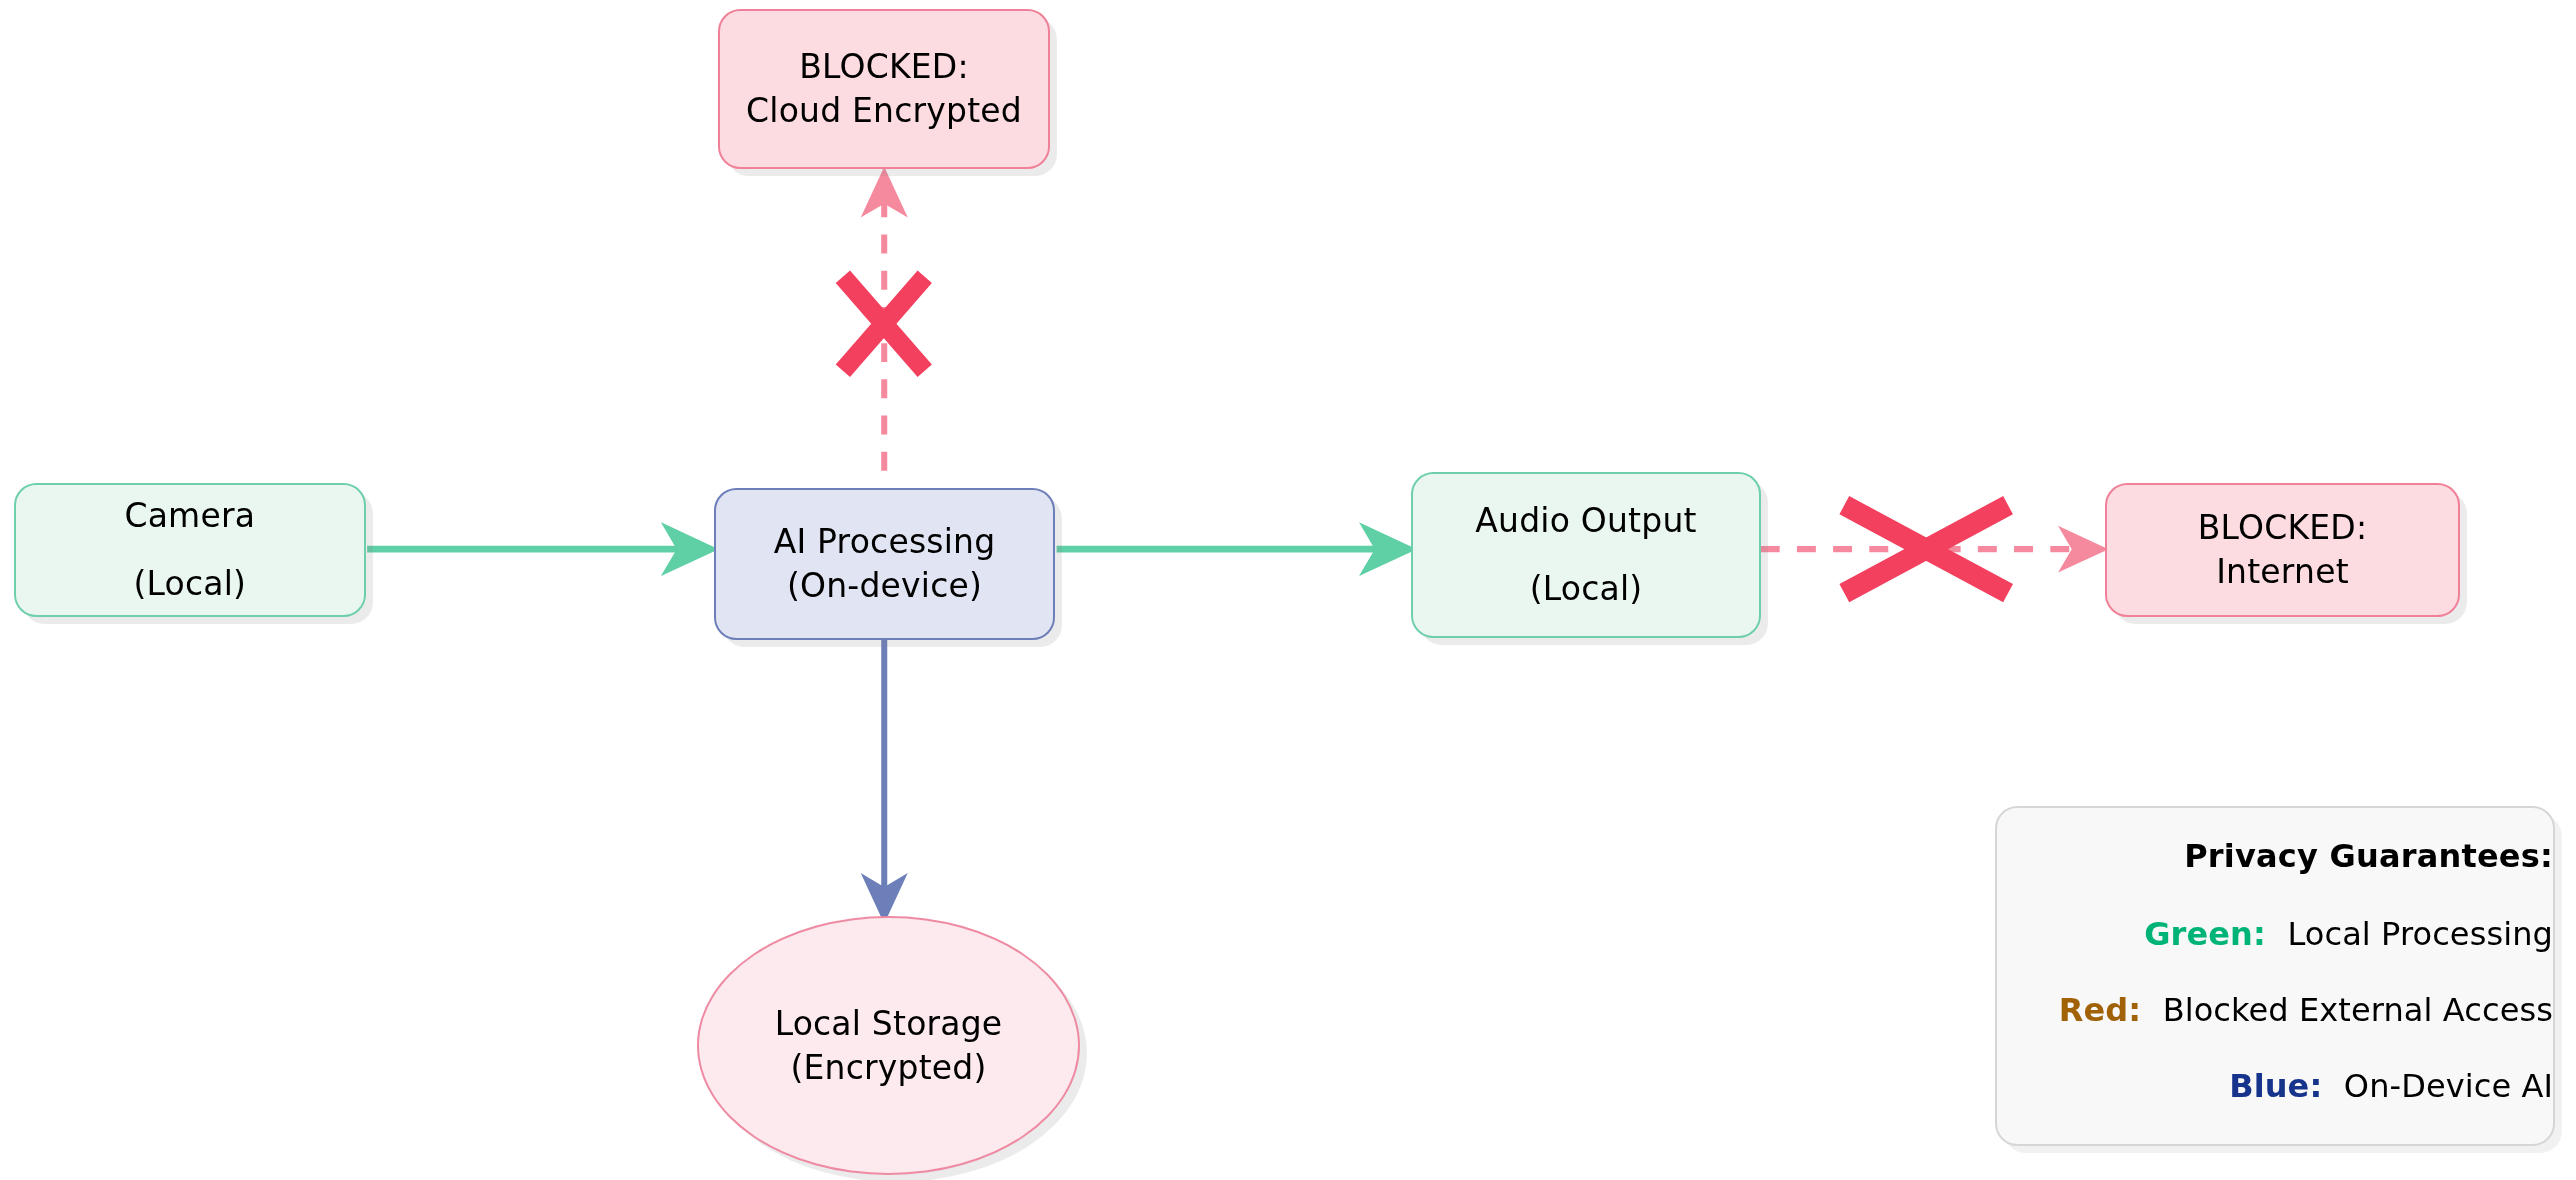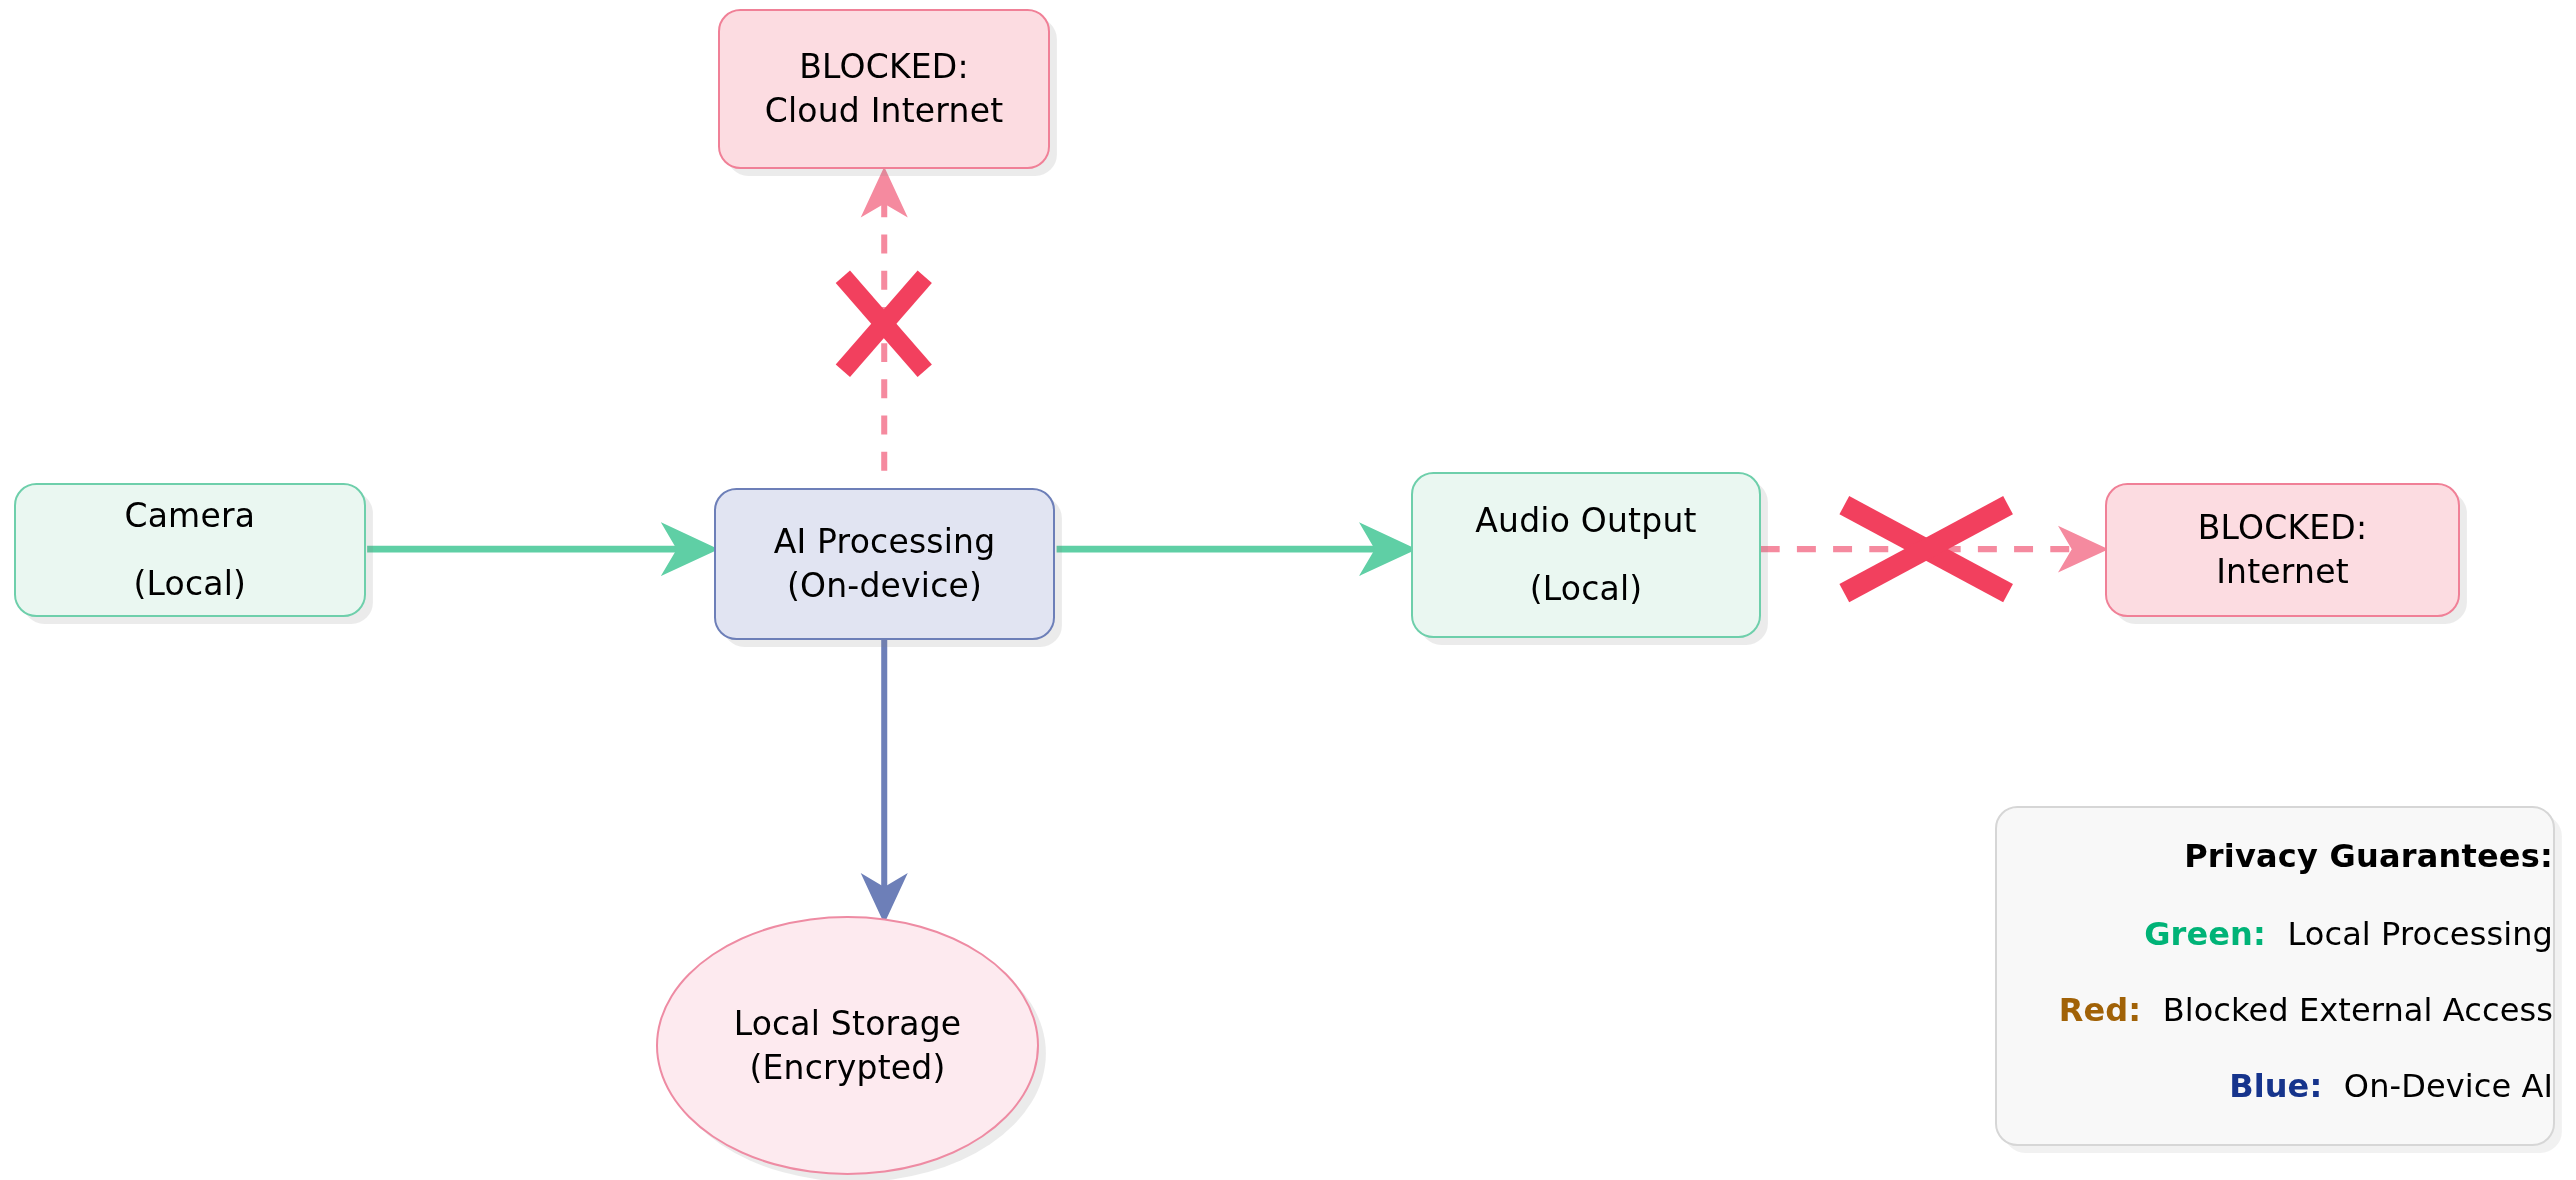--- a/index.html
+++ b/index.html
@@ -142,21 +142,21 @@
     </g>
 
     <g>
       <line x1="2140" y1="586" x2="2330" y2="688" stroke="#f2405e" stroke-width="24" stroke-linecap="butt"></line>
       <line x1="2330" y1="586" x2="2140" y2="688" stroke="#f2405e" stroke-width="24" stroke-linecap="butt"></line>
     </g>
   </svg>
 
   <div class="node node-box node-pink" style="left:718px; top:8.6px; width:332px; height:160px;">
     <span class="ln">BLOCKED:</span>
-    <span class="ln">Cloud Internet</span>
+    <span class="ln">Cloud Encrypted</span>
   </div>
 
   <div class="node node-box node-green" style="left:13.8px; top:483px; width:352px; height:134px;">
     <span class="ln">Camera</span>
     <span class="ln">(Local)</span>
   </div>
 
   <div class="node node-box node-blue" style="left:714px; top:488px; width:341px; height:152px;">
     <span class="ln">AI Processing</span>
     <span class="ln">(On-device)</span>
@@ -165,21 +165,21 @@
   <div class="node node-box node-green" style="left:1411px; top:472px; width:350px; height:166px;">
     <span class="ln">Audio Output</span>
     <span class="ln">(Local)</span>
   </div>
 
   <div class="node node-box node-pink" style="left:2105px; top:483px; width:355px; height:134px;">
     <span class="ln">BLOCKED:</span>
     <span class="ln">Internet</span>
   </div>
 
-  <div class="node node-ellipse" style="left:656px; top:916px; width:383px; height:259px;">
+  <div class="node node-ellipse" style="left:697px; top:916px; width:383px; height:259px;">
     <span class="ln">Local Storage</span>
     <span class="ln">(Encrypted)</span>
   </div>
 
   <div id="legend">
     <div class="legend-title">Privacy Guarantees:</div>
 
     <div class="legend-row">
       <span class="legend-key key-green">Green:&nbsp;</span>
       <span class="legend-desc">Local Processing</span>

